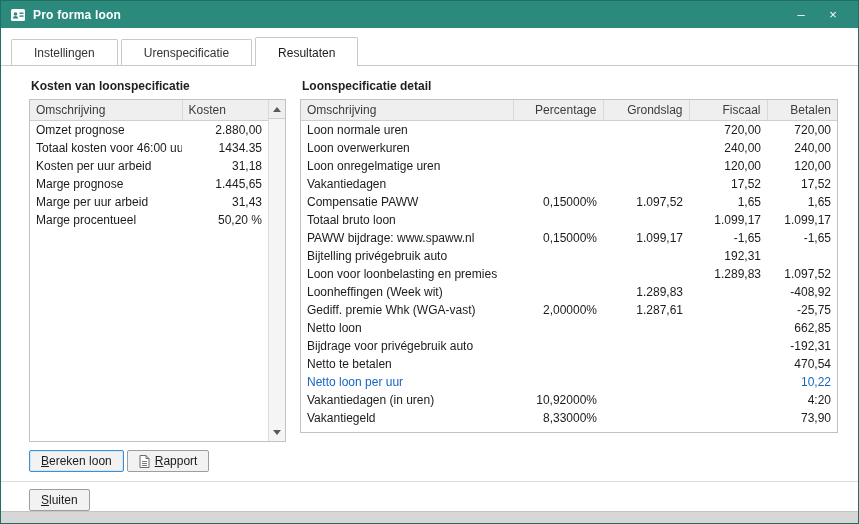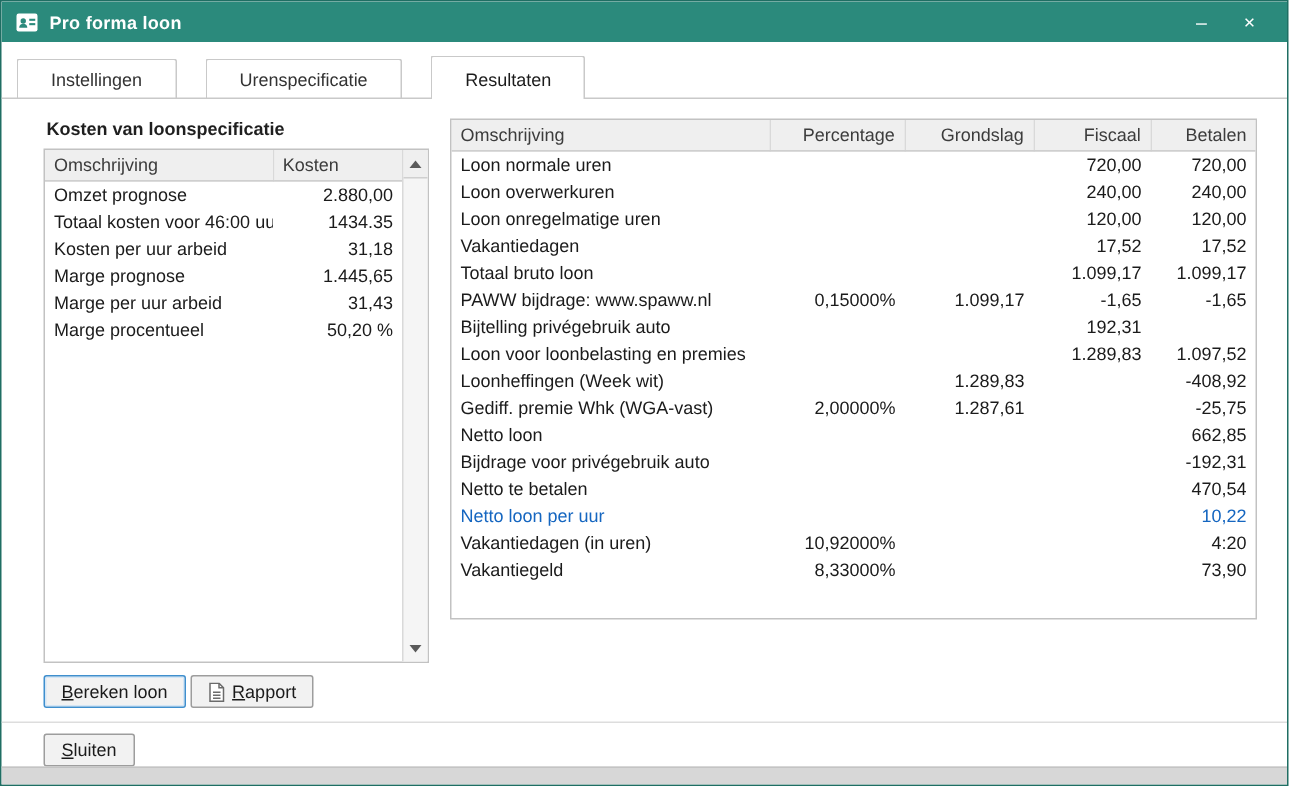--- a/index.html
+++ b/index.html
@@ -14,21 +14,21 @@
 
   
   .titlebar{height:27px;background:var(--titlebar);display:flex;align-items:center;padding:0 9px;}
   .app-icon{width:16px;height:16px;margin-right:7px;flex:none;display:flex;align-items:center;}
   .window-title{color:#fff;font-weight:bold;font-size:12px;flex:1;letter-spacing:.2px;}
   .win-controls{display:flex;align-items:center;}
   .win-btn{color:#fff;width:32px;text-align:center;font-size:13px;line-height:27px;cursor:default;}
   .ic-teal{fill:var(--titlebar);}
 
   
-  .tabbar{display:flex;align-items:flex-end;padding:9px 10px 0;position:relative;gap:16px;}
+  .tabbar{display:flex;align-items:flex-end;padding:9px 10px 0;position:relative;}
   .tabbar::after{content:"";position:absolute;left:0;right:0;bottom:0;height:1px;background:#c9c9c9;z-index:1;}
   .tab{position:relative;z-index:0;background:#fff;border:1px solid #c9c9c9;border-bottom:none;padding:6px 22px;font-size:12px;color:#333;margin-right:3px;border-radius:2px 2px 0 0;white-space:nowrap;}
   .tab.active{font-weight:normal;padding-top:8px;z-index:2;color:#1b1b1b;}
   .tab.active::after{content:"";position:absolute;left:0;right:0;bottom:-1px;height:1px;background:#fff;}
 
   
   .content{display:flex;gap:14px;padding:13px 20px 0 28px;align-items:flex-start;}
   .left-col{width:257px;flex:none;}
   .right-col{flex:1;min-width:0;}
   .panel-title{font-size:12px;font-weight:bold;color:#1f1f1f;margin:0 0 6px 2px;}
@@ -156,20 +156,21 @@
               <path d="M7 .5v3h3" fill="none" stroke="#6b6b6b"></path>
               <path d="M3 6.5h5M3 8.5h5M3 10.5h5" stroke="#6b6b6b" stroke-width=".9"></path>
             </svg>
           </span>
           <span class="mn">Rapport</span>
         </button>
       </div>
     </div>
 
     <div class="right-col">
+      <div class="panel-title">Loonspecificatie detail</div>
       <div class="grid loon-grid">
         <table>
           <colgroup>
               <col style="width:212px">
               <col style="width:90px">
               <col style="width:86px">
               <col style="width:78px">
               <col>
             </colgroup>
           <thead>
@@ -204,20 +205,27 @@
                 <td class="num">120,00</td>
               </tr>
               <tr>
                 <td>Vakantiedagen</td>
                 <td class="num"></td>
                 <td class="num"></td>
                 <td class="num">17,52</td>
                 <td class="num">17,52</td>
               </tr>
               <tr>
+                <td>Compensatie PAWW</td>
+                <td class="num">0,15000%</td>
+                <td class="num">1.097,52</td>
+                <td class="num">1,65</td>
+                <td class="num">1,65</td>
+              </tr>
+              <tr>
                 <td>Totaal bruto loon</td>
                 <td class="num"></td>
                 <td class="num"></td>
                 <td class="num">1.099,17</td>
                 <td class="num">1.099,17</td>
               </tr>
               <tr>
                 <td>PAWW bijdrage: www.spaww.nl</td>
                 <td class="num">0,15000%</td>
                 <td class="num">1.099,17</td>

